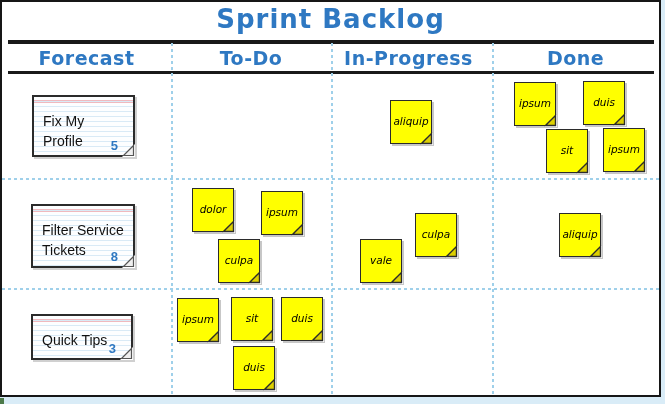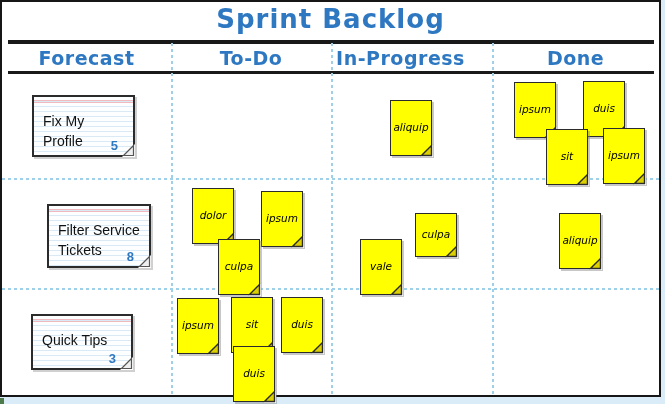--- a/index.html
+++ b/index.html
@@ -53,21 +53,21 @@
     font-family:"Liberation Sans",sans-serif;
     font-size:14px;line-height:1.45;color:#111;
   }
   .card-points{
     position:absolute;right:15px;bottom:2px;
     font-family:"Liberation Sans",sans-serif;
     font-size:13px;font-weight:bold;color:#2e78c2;
   }
   
   .note{
-    position:absolute;width:42px;height:56px;box-sizing:border-box;
+    position:absolute;width:42px;height:44px;box-sizing:border-box;
     background:#ffff00;border:1.5px solid #2b2b2b;
     box-shadow:2px 2px 0 rgba(130,130,130,0.45);
     display:flex;align-items:center;justify-content:center;
   }
   .note-label{
     font-style:italic;font-size:10.5px;color:#000;
     padding-bottom:3px;white-space:nowrap;
   }
   .fold{
     position:absolute;right:-2px;bottom:-2px;width:13px;height:13px;
@@ -83,47 +83,47 @@
 <body>
 
 <div class="board">
   <div class="board-inner">
 
     <div class="title">Sprint Backlog</div>
     <div class="rule rule-title"></div>
 
     <div class="col-label" style="left:169px;width:160px;">To-Do</div>
     <div class="col-label" style="left:0;width:169px;">Forecast</div>
-    <div class="col-label" style="left:318px;width:161px;">In-Progress</div>
+    <div class="col-label" style="left:326px;width:161px;">In-Progress</div>
     <div class="col-label" style="left:490px;width:167px;">Done</div>
     <div class="rule rule-header"></div>
 
     <div class="vline" style="left:169px;"></div>
     <div class="vline" style="left:329px;"></div>
     <div class="vline" style="left:490px;"></div>
     <div class="hline" style="top:176px;"></div>
     <div class="hline" style="top:286px;"></div>
 
     <div class="card" style="left:30px;top:93px;width:103px;height:62px;">
       <div class="card-title">Fix My Profile</div>
       <div class="card-points">5</div>
       <svg class="fold" viewBox="0 0 13 13">
           <path d="M13 0 L13 13 L0 13 Z" fill="#fff"></path>
           <path class="flap" d="M1.5 11.5 L11.5 1.5 L11.5 11.5 Z"></path>
         </svg>
     </div>
-    <div class="card" style="left:29px;top:202px;width:104px;height:64px;margin-left:16px;">
+    <div class="card" style="left:29px;top:202px;width:104px;height:64px;">
       <div class="card-title">Filter Service Tickets</div>
       <div class="card-points">8</div>
       <svg class="fold" viewBox="0 0 13 13">
           <path d="M13 0 L13 13 L0 13 Z" fill="#fff"></path>
           <path class="flap" d="M1.5 11.5 L11.5 1.5 L11.5 11.5 Z"></path>
         </svg>
     </div>
-    <div class="card" style="left:29px;top:312px;width:102px;height:56px;">
+    <div class="card" style="left:29px;top:312px;width:102px;height:46px;">
       <div class="card-title">Quick Tips</div>
       <div class="card-points">3</div>
       <svg class="fold" viewBox="0 0 13 13">
           <path d="M13 0 L13 13 L0 13 Z" fill="#fff"></path>
           <path class="flap" d="M1.5 11.5 L11.5 1.5 L11.5 11.5 Z"></path>
         </svg>
     </div>
 
     <div class="note" style="left:388px;top:98px;">
       <span class="note-label">aliquip</span>

